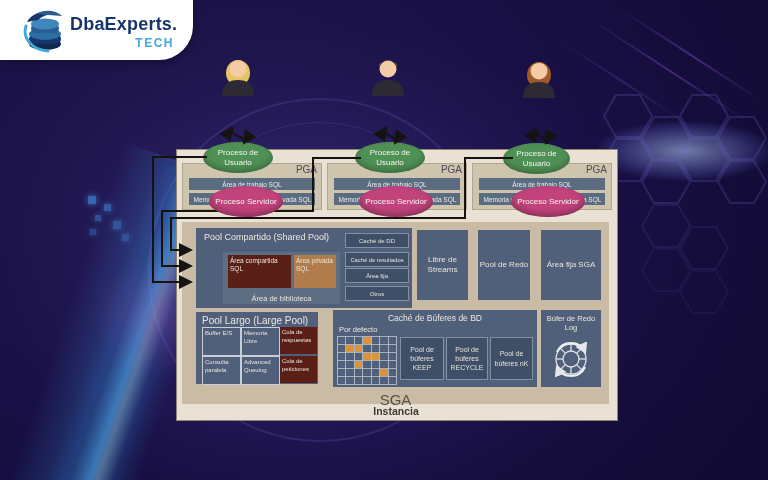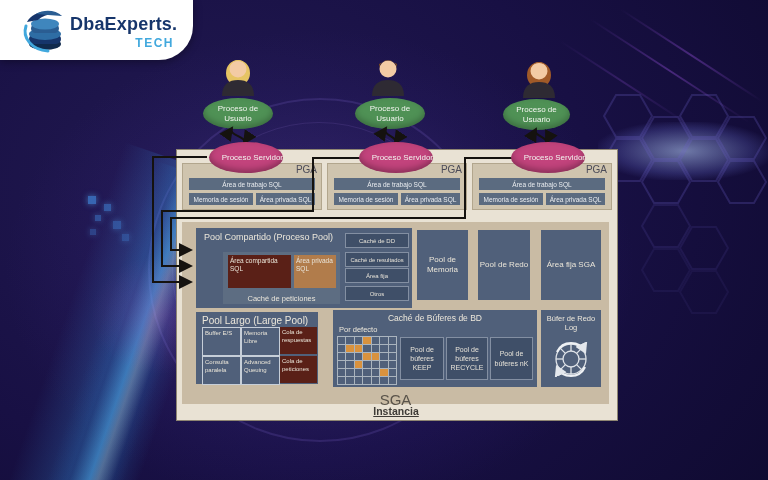--- a/index.html
+++ b/index.html
@@ -20,22 +20,22 @@
   .glowpink{background:radial-gradient(ellipse, rgba(205,70,185,.18), transparent 70%);}
   .sq{background:rgba(75,165,255,.55);box-shadow:0 0 6px rgba(90,180,255,.6);}
   .streak{height:2px;background:linear-gradient(90deg,transparent,rgba(150,80,220,.4),transparent);transform-origin:left center;}
   
   .logo-card{left:0;top:0;width:193px;height:60px;background:#fff;border-radius:0 0 34px 0;
              box-shadow:0 2px 8px rgba(0,0,0,.35);}
   .logo-brand{left:70px;top:14px;font-size:18px;font-weight:bold;color:#16356b;letter-spacing:.2px;}
   .logo-tech{left:118px;top:36px;width:56px;text-align:right;font-size:12px;font-weight:bold;
              color:#41a8dd;letter-spacing:1.5px;}
   
-  .ellipse{border-radius:50%;display:flex;align-items:center;justify-content:flex-end;text-align:center;
-           font-size:8px;line-height:1.2;color:#f2f5ef;}
+  .ellipse{border-radius:50%;display:flex;align-items:center;justify-content:center;text-align:center;
+           font-size:8px;line-height:1.2;color:#f2f5ef;margin-top:44px;}
   .green{background:#4f9155;box-shadow:inset 0 -3px 6px rgba(0,0,0,.25);}
   .pink{background:#c2437c;box-shadow:inset 0 -3px 6px rgba(0,0,0,.3);z-index:6;}
   
   .instance{left:176px;top:149px;width:440px;height:270px;background:#e9e2d4;
             border:1px solid #8e8572;z-index:2;}
   .pga{background:#cfc4ae;border:1px solid #b2a68d;z-index:3;}
   .pga-label{position:absolute;right:4px;top:0px;font-size:10px;color:#4b4b58;}
   .bar{position:absolute;background:#5b6b80;color:#e9ecef;font-size:6.5px;display:flex;
        align-items:center;justify-content:center;white-space:nowrap;overflow:hidden;}
   .sga{left:182px;top:222px;width:427px;height:182px;background:#c9bba4;z-index:2;}
@@ -166,33 +166,33 @@
   <div class="abs pga" style="left:472px;top:163px;width:138px;height:45px;">
     <div class="pga-label">PGA</div>
     <div class="bar" style="left:6px;top:14px;width:126px;height:12px;">Área de trabajo SQL</div>
     <div class="bar" style="left:6px;top:29px;width:64px;height:12px;">Memoria de sesión</div>
     <div class="bar" style="left:73px;top:29px;width:59px;height:12px;">Área privada SQL</div>
   </div>
 
   <div class="abs sga"></div>
 
   <div class="abs darkbox" style="left:196px;top:228px;width:216px;height:80px;">
-    <div class="title" style="left:8px;top:4px;font-size:9px;">Pool Compartido (Proceso Pool)</div>
+    <div class="title" style="left:8px;top:4px;font-size:9px;">Pool Compartido (Shared Pool)</div>
     <div class="abs libcache" style="left:27px;top:24px;width:117px;height:52px;">
       <div class="abs maroon cellbox" style="left:5px;top:3px;width:59px;height:29px;font-size:6.5px;">Área compartida SQL</div>
       <div class="abs brown cellbox" style="left:71px;top:3px;width:38px;height:29px;font-size:6.5px;">Área privada SQL</div>
-      <div class="abs" style="left:0;bottom:1px;width:100%;text-align:center;font-size:7.5px;color:#e8e4da;">Caché de peticiones</div>
+      <div class="abs" style="left:0;bottom:1px;width:100%;text-align:center;font-size:7.5px;color:#e8e4da;">Área de biblioteca</div>
     </div>
     <div class="abs innerdark" style="left:149px;top:5px;width:62px;height:13px;font-size:6px;">Caché de DD</div>
     <div class="abs innerdark" style="left:149px;top:24px;width:62px;height:13px;font-size:5.8px;">Caché de resultados</div>
     <div class="abs innerdark" style="left:149px;top:40px;width:62px;height:13px;font-size:6px;">Área fija</div>
     <div class="abs innerdark" style="left:149px;top:58px;width:62px;height:13px;font-size:6px;">Otros</div>
   </div>
 
-  <div class="abs darkbox centered" style="left:417px;top:230px;width:51px;height:70px;font-size:8px;line-height:1.3;">Pool de Memoria</div>
+  <div class="abs darkbox centered" style="left:417px;top:230px;width:51px;height:70px;font-size:8px;line-height:1.3;">Libre de Streams</div>
   <div class="abs darkbox centered" style="left:478px;top:230px;width:52px;height:70px;font-size:8px;line-height:1.3;">Pool de Redo</div>
   <div class="abs darkbox centered" style="left:541px;top:230px;width:60px;height:70px;font-size:8px;line-height:1.3;">Área fija SGA</div>
 
   <div class="abs darkbox" style="left:196px;top:312px;width:122px;height:72px;">
     <div class="title" style="left:6px;top:3px;font-size:10px;">Pool Largo (Large Pool)</div>
     <div class="cellbox outline" style="left:6px;top:15px;width:33px;height:23px;">Buffer E/S</div>
     <div class="cellbox outline" style="left:45px;top:15px;width:33px;height:23px;">Memoria Libre</div>
     <div class="cellbox maroon" style="left:84px;top:15px;width:33px;height:23px;">Cola de respuestas</div>
     <div class="cellbox outline" style="left:6px;top:44px;width:33px;height:23px;">Consulta paralela</div>
     <div class="cellbox outline" style="left:45px;top:44px;width:33px;height:23px;">Advanced Queuing</div>
@@ -270,21 +270,21 @@
           <line x1="-5.6" y1="5.6" x2="-10.6" y2="10.6"></line>
         <line x1="5.6" y1="-5.6" x2="10.6" y2="-10.6"></line>
           <line x1="-5.6" y1="-5.6" x2="-10.6" y2="-10.6"></line>
       </g>
       <path d="M -14 -7 A 15.5 15.5 0 0 1 14 -7" fill="none" stroke="#eef1f4" stroke-width="2.2" marker-end="url(#wArr)"></path>
       <path d="M 14 8 A 15.5 15.5 0 0 1 -14 8" fill="none" stroke="#eef1f4" stroke-width="2.2" marker-end="url(#wArr)"></path>
     </svg>
   </div>
 
   <div class="abs caption" style="left:182px;top:391px;width:427px;">SGA</div>
-  <div class="abs caption-b" style="left:176px;top:405px;width:440px;text-decoration:underline;">Instancia</div>
+  <div class="abs caption-b" style="left:176px;top:405px;width:440px;">Instancia</div>
 
   <svg class="abs overlay" style="left:0;top:0;z-index:5;" width="768" height="480" viewBox="0 0 768 480">
     <defs>
       <marker id="bArr" markerWidth="8" markerHeight="8" refX="6" refY="3.5" orient="auto-start-reverse">
         <path d="M0,0 L7,3.5 L0,7 Z" fill="#15120f"></path>
       </marker>
     </defs>
     <g stroke="#15120f" stroke-width="2" fill="none">
       <path d="M 232,128 C 227,135 248,137 244,143" marker-start="url(#bArr)" marker-end="url(#bArr)"></path>
       <path d="M 386,128 C 381,135 399,137 395,143" marker-start="url(#bArr)" marker-end="url(#bArr)"></path>

